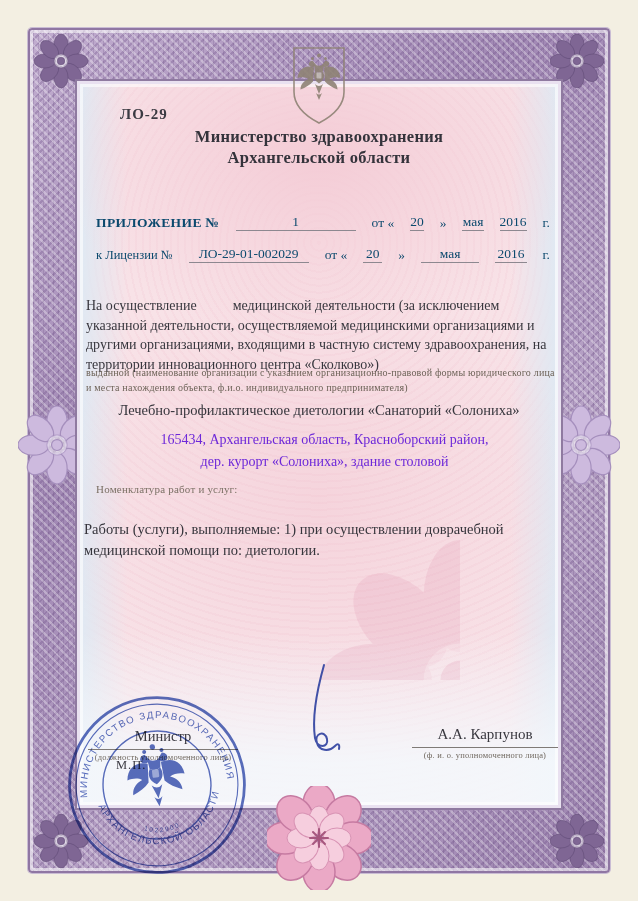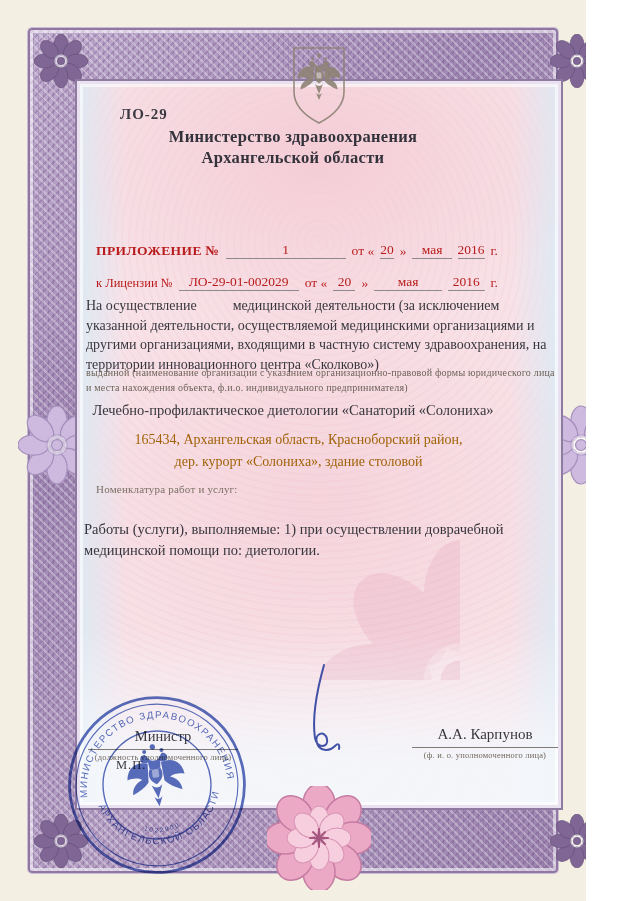--- a/index.html
+++ b/index.html
@@ -1,17 +1,17 @@
 <!DOCTYPE html>
 <html><head>
 <meta charset="utf-8">
 <style>
   html,body{margin:0;padding:0;}
   .page{
-    position:relative; width:586px; height:901px; overflow:hidden;
+    position:relative; width:638px; height:901px; overflow:hidden;
     background:#f3efe2;
     font-family:"Liberation Serif","DejaVu Serif",serif;
     color:#35343a;
   }
   
   .band{
     position:absolute; inset:28px; border-radius:4px;
     background:
       repeating-linear-gradient(45deg, rgba(255,255,255,.28) 0 2px, rgba(255,255,255,0) 2px 6px),
       repeating-linear-gradient(-45deg, rgba(110,80,135,.30) 0 2px, rgba(110,80,135,0) 2px 6px),
@@ -35,38 +35,38 @@
   .series{left:120px; top:106px; font-size:15px; font-weight:bold; letter-spacing:1px; color:#3b3a42;}
   .number{
     left:0; right:92px; top:102px; text-align:right;
     font-family:"DejaVu Sans Mono","Liberation Mono",monospace;
     font-size:17px; letter-spacing:3px; color:#4b4a52;
   }
   .title{left:0; right:0; top:126px; text-align:center; font-weight:bold;
     font-size:16.5px; line-height:1.28; color:#34333b; letter-spacing:.3px;}
   .coat{left:287px; top:44px; color:#8f8375; opacity:.9;}
 
-  .fieldrow{left:96px; right:88px; display:flex; align-items:flex-end; gap:6px;
-    font-size:13.5px; color:#b91c1c; white-space:nowrap;margin-top:28px;}
+  .fieldrow{left:96px; right:88px; display:flex; align-items:flex-end; gap:16px;
+    font-size:13.5px; color:#0c4a6e; white-space:nowrap;}
   .row-appendix{top:214px;}
   .row-license{top:246px;}
   .row-appendix .flabel{font-weight:bold; letter-spacing:.4px;}
   .row-license .flabel{font-size:12.5px;}
   .uline{border-bottom:1px solid #8d8890; text-align:center; display:inline-block;}
   .u-val{flex:1 1 auto; min-width:120px;}
   .u-day{width:34px;}
   .u-month{width:104px;}
   .u-year{width:56px;}
 
   .para{left:86px; top:296px; width:474px; font-size:14px; line-height:1.40; color:#38373e;}
   .para .gap{display:inline-block; width:36px;}
   .smallnote{left:86px; top:365px; width:474px; font-size:10px; line-height:1.5;
     color:#6d6358; letter-spacing:.2px;}
   .orgname{left:0; right:0; top:402px; text-align:center; font-size:14.5px; color:#37363d;}
-  .address{left:0; right:0; top:429px; text-align:center; font-size:14px; line-height:1.55; color:#a16207;padding-left:11px;}
+  .address{left:0; right:0; top:429px; text-align:center; font-size:14px; line-height:1.55; color:#6d28d9;padding-left:11px;}
   .nomen{left:96px; top:483px; font-size:11px; color:#7b7065; letter-spacing:.2px;}
   .works{left:84px; top:519px; width:478px; font-size:14.5px; line-height:1.45; color:#36353c;}
 
   .sigcol{position:absolute; text-align:center;}
   .sigcol .sv{height:20px; font-size:14.5px; color:#3a3940;}
   .sigcol .sline{border-top:1px solid #7f7a76; margin-top:1px;}
   .sigcol .scap{font-size:8.5px; color:#6f675e; margin-top:2px; letter-spacing:.2px;}
   .col-pos{left:88px; top:728px; width:150px;}
   .col-sig{left:258px; top:728px; width:138px;}
   .col-name{left:412px; top:726px; width:146px;}

